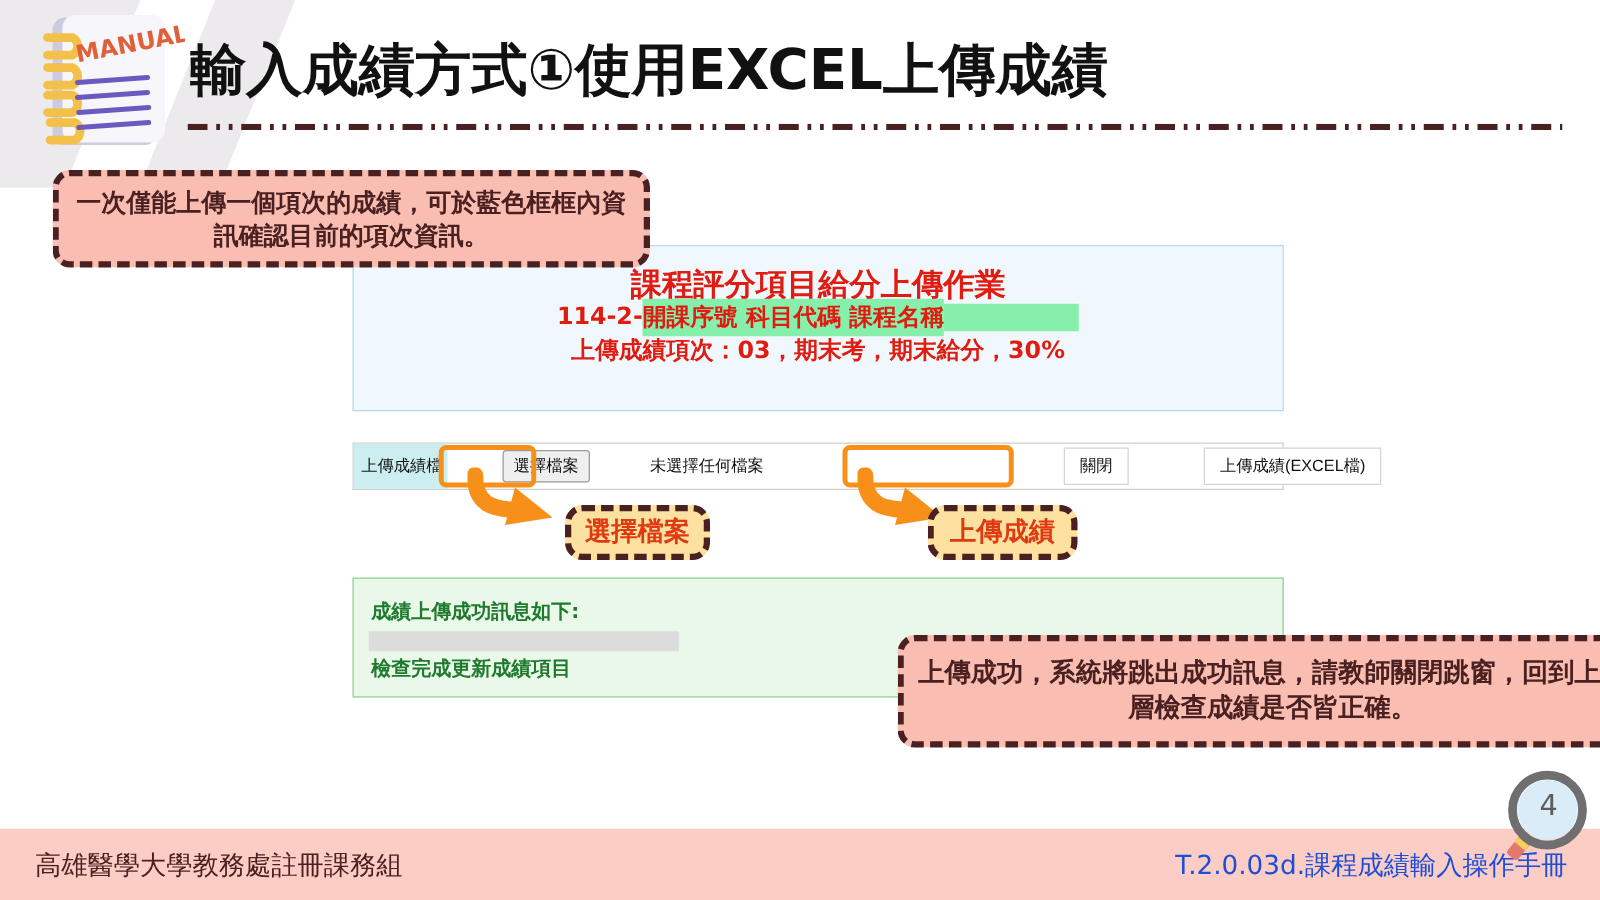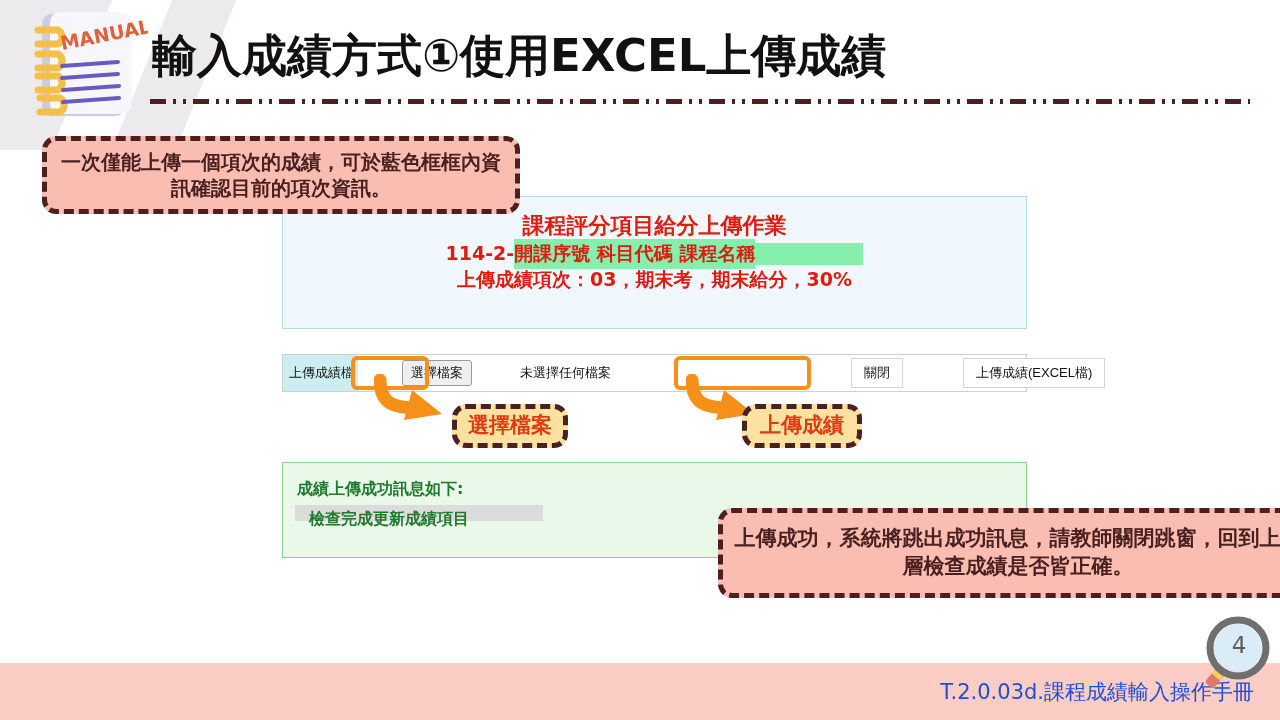--- a/index.html
+++ b/index.html
@@ -119,21 +119,21 @@
     z-index: 5;
   }
   .blue-panel .line {
     position: absolute;
     width: 100%;
     text-align: center;
     color: #e01b10;
     font-weight: bold;
     white-space: nowrap;
   }
-  .bp-l1 { top: 14px; font-size: 22px; }
+  .bp-l1 { top: 14px; font-size: 25px; }
   .bp-l2 { top: 42px; font-size: 19px; }
   .bp-l3 { top: 70px; font-size: 19px; }
   .redact {
     display: inline-block;
     background: #86efac;
     vertical-align: middle;
   }
   .redact-inline { padding: 2px 0; }
   .redact-tail { width: 108px; height: 22px; }
 
@@ -221,21 +221,21 @@
   }
   .gp-line {
     position: absolute;
     left: 14px;
     color: #1f7a2e;
     font-size: 16px;
     font-weight: bold;
     white-space: nowrap;
   }
   .gp-l1 { top: 16px; }
-  .gp-l2 { top: 46px; margin-left: 12px; }
+  .gp-l2 { top: 62px; }
   .gp-redact {
     position: absolute;
     left: 12px; top: 42px;
     width: 248px; height: 16px;
     background: #dcdcdc;
   }
 
   
   .footer-bar {
     position: absolute;
@@ -350,20 +350,21 @@
     <div class="gp-line gp-l1">成績上傳成功訊息如下:</div>
     <div class="gp-redact"></div>
     <div class="gp-line gp-l2">檢查完成更新成績項目</div>
   </div>
 
   <div class="callout callout-pink" id="callout-bottom">
     <span class="ct">上傳成功，系統將跳出成功訊息，請教師關閉跳窗，回到上一層檢查成績是否皆正確。</span>
   </div>
 
   <div class="footer-bar"></div>
+  <div class="footer-left">高雄醫學大學教務處註冊課務組</div>
   <div class="footer-right">T.2.0.03d.課程成績輸入操作手冊</div>
 
   <svg class="page-badge" viewBox="0 0 84 84">
     <g transform="rotate(40 42 38)">
       <rect x="37" y="62" width="11" height="22" rx="3" fill="#e4776f"></rect>
       <rect x="37" y="68" width="11" height="5" fill="#f3d05a"></rect>
     </g>
     <circle cx="42" cy="36" r="28" fill="none" stroke="#6f6f6f" stroke-width="7"></circle>
     <circle cx="42" cy="36" r="24" fill="#d9ecf7"></circle>
   </svg>

